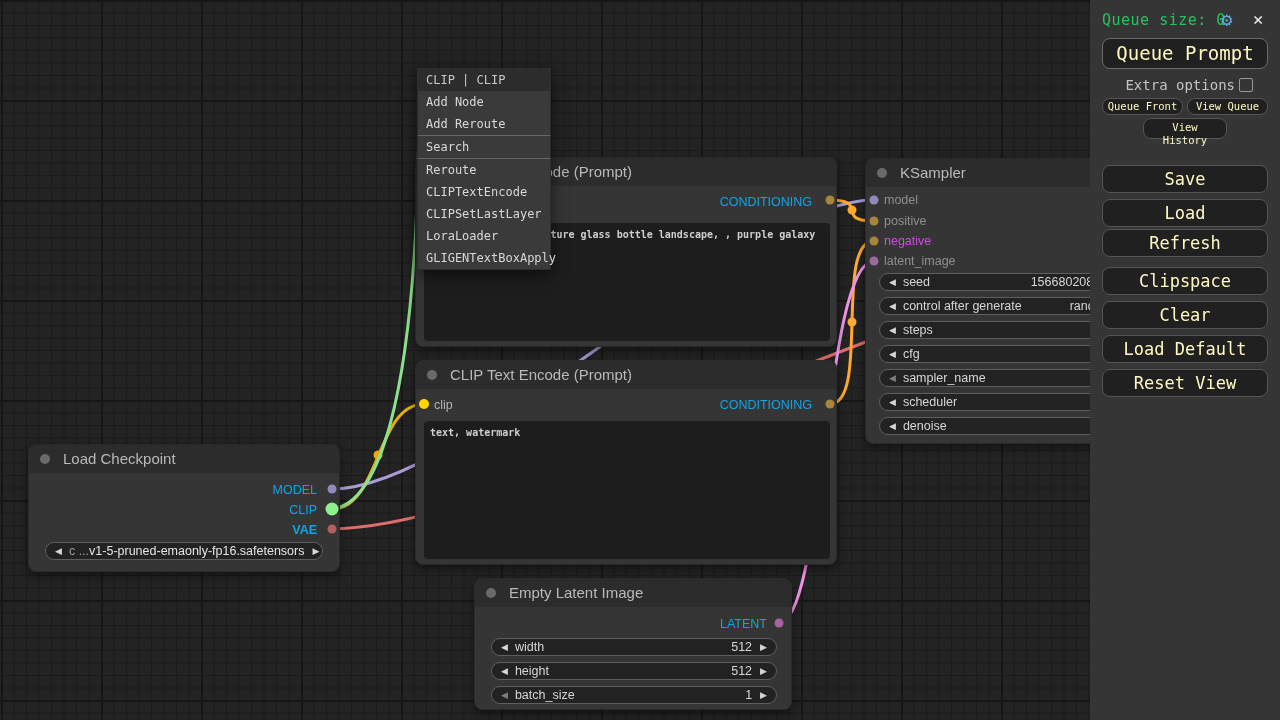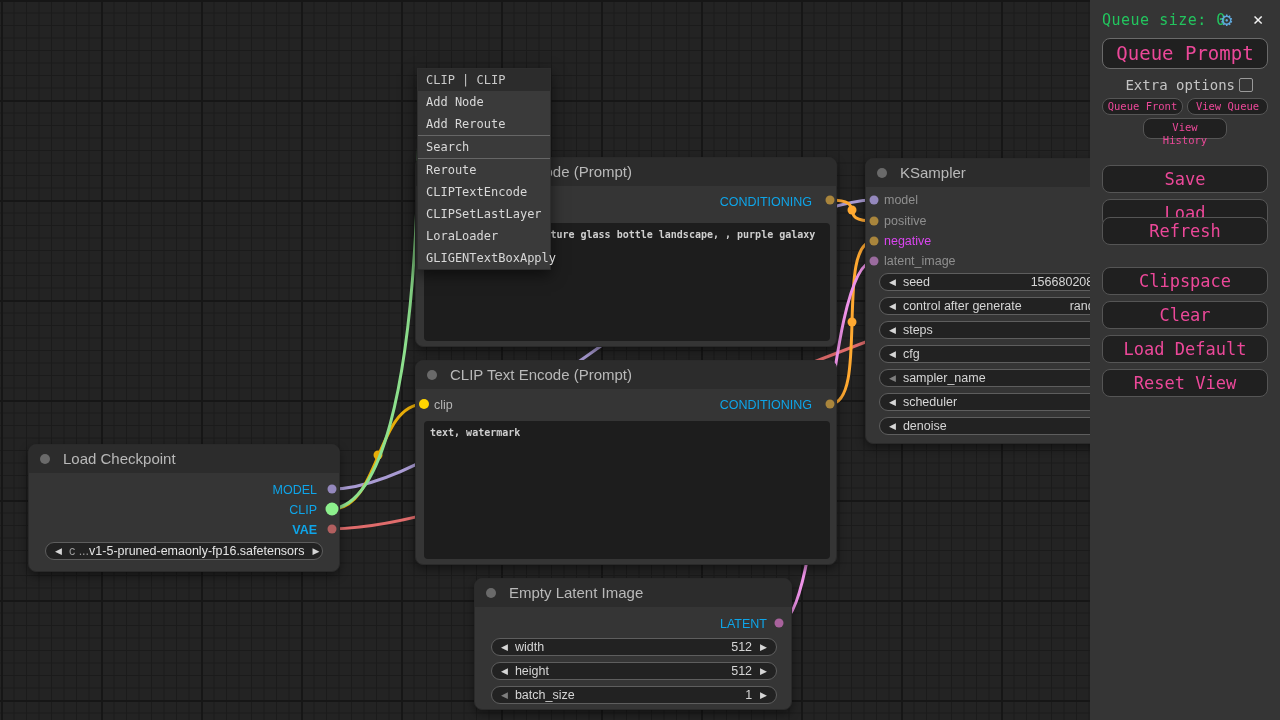--- a/index.html
+++ b/index.html
@@ -47,21 +47,21 @@
   .menu-item{padding:4px 8px;height:14px;line-height:14px;cursor:default;}
   .menu-sep{border-top:1px solid #666;height:0;}
 
   
   #sidebar{position:absolute;left:1090px;top:0;width:190px;height:720px;background:#353535;z-index:10;
            font-family:"DejaVu Sans Mono",monospace;color:#c9c9c9;}
   #queue-size{position:absolute;left:12px;top:11px;font-size:15px;color:#22c55e;letter-spacing:.5px;}
   #gear{position:absolute;left:131px;top:8px;font-size:19px;color:#5fa8dc;cursor:pointer;}
   #closex{position:absolute;left:163px;top:9px;font-size:17px;color:#f0f0f0;font-weight:bold;cursor:pointer;}
   .sbtn{position:absolute;left:12px;width:166px;background:#202020;border:1px solid #555;border-radius:8px;
-        color:#ec4899;text-align:center;box-sizing:border-box;cursor:pointer;}
+        color:#fef9c3;text-align:center;box-sizing:border-box;cursor:pointer;}
   #btn-queue-prompt{top:38px;height:31px;font-size:19px;line-height:29px;border-color:#6a6a6a;}
   #extra-options-label{position:absolute;left:0;top:77px;width:145px;text-align:right;font-size:14px;color:#c4c4c4;}
   #extra-options-cb{position:absolute;left:149px;top:78px;width:12px;height:12px;border:1px solid #9a9a9a;
                     border-radius:2px;background:transparent;cursor:pointer;}
   .sbtn.small{font-size:10.5px;height:17px;line-height:15px;border-radius:8px;}
   #btn-queue-front{top:98px;width:81px;}
   #btn-view-queue{top:98px;left:97px;width:81px;}
   #btn-view-history{top:118px;left:53px;width:84px;height:21px;font-size:10.5px;line-height:13px;padding-top:2px;}
   .sbtn.big{height:28px;font-size:17px;line-height:26px;}
 </style>
@@ -232,19 +232,19 @@
     <div id="extra-options-label">Extra options</div>
     <div id="extra-options-cb"></div>
     <div class="sbtn small" id="btn-queue-front">Queue Front</div>
     <div class="sbtn small" id="btn-view-queue">View Queue</div>
     <div class="sbtn small" id="btn-view-history">
         <div>View</div>
         <div>History</div>
       </div>
     <div class="sbtn big" style="top:165px;">Save</div>
     <div class="sbtn big" style="top:199px;">Load</div>
-    <div class="sbtn big" style="top:217px;">Refresh</div>
+    <div class="sbtn big" style="top:229px;">Refresh</div>
     <div class="sbtn big" style="top:267px;">Clipspace</div>
     <div class="sbtn big" style="top:301px;">Clear</div>
     <div class="sbtn big" style="top:335px;">Load Default</div>
     <div class="sbtn big" style="top:369px;">Reset View</div>
   </div>
 </div>
 
 </body></html>

